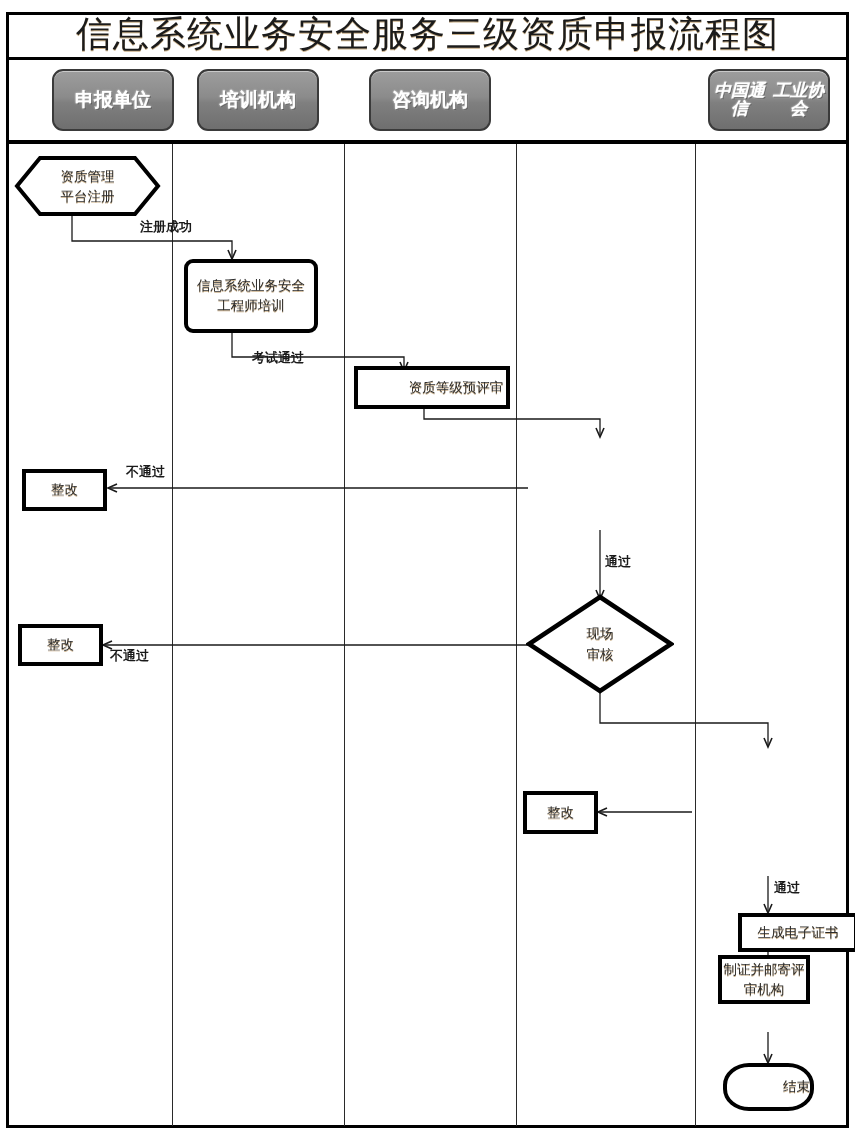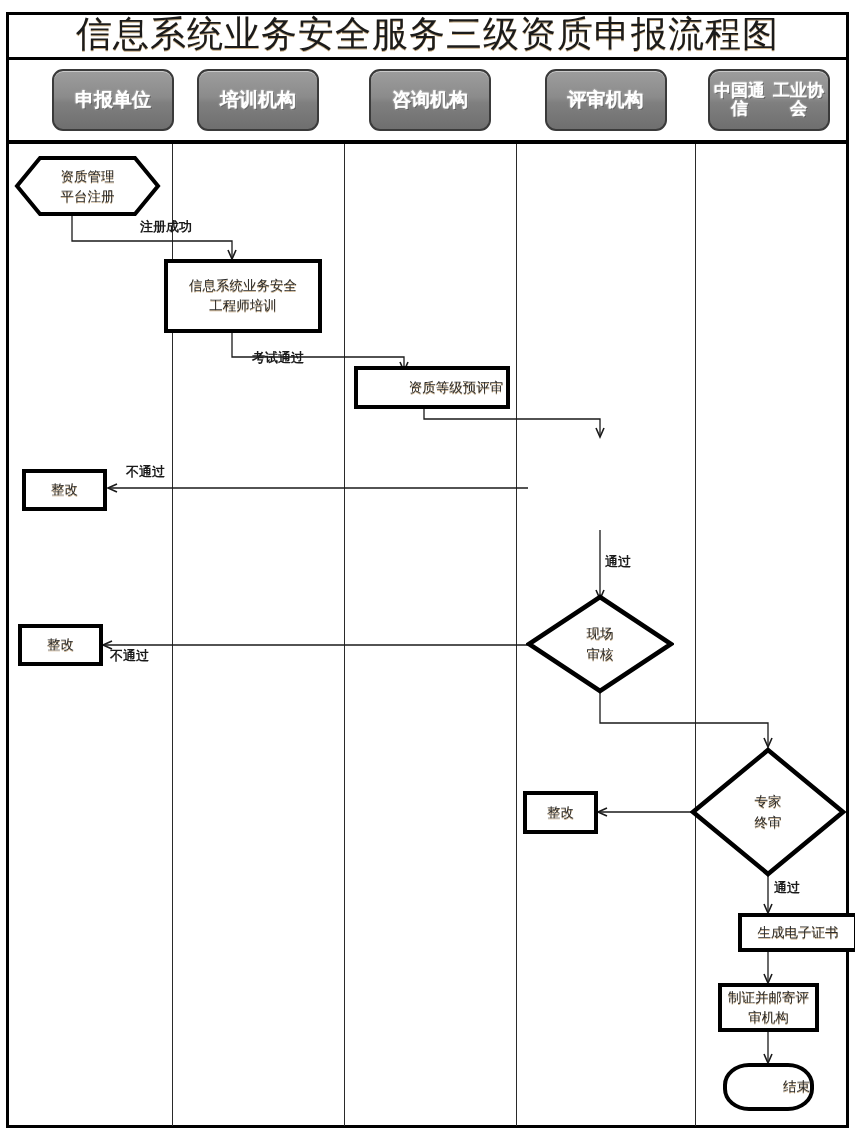--- a/index.html
+++ b/index.html
@@ -67,24 +67,21 @@
   <div class="lane-head-row">
     <div class="lane-head" style="left:10px;width:166px;margin-left:14px;">
       <div class="pill">申报单位</div>
     </div>
     <div class="lane-head" style="left:338px;width:172px;">
       <div class="pill">咨询机构</div>
     </div>
     <div class="lane-head" style="left:166px;width:172px;">
       <div class="pill">培训机构</div>
     </div>
-    <div class="lane-head" style="left:510px;width:179px;">
-      <div class="pill">评审机构</div>
-    </div>
-    <div class="lane-head two" style="left:689px;width:148px;">
+    <div class="lane-head two" style="left:689px;width:148px;font-style:italic;">
       <div class="pill">
         <span>中国通信</span>
           <br>
         <span>工业协会</span>
       </div>
     </div>
   </div>
 
   <div class="lane-div" style="left:172px;"></div>
   <div class="lane-div" style="left:344px;"></div>
@@ -123,21 +120,21 @@
 
   <div class="hexwrap" style="left:14px;top:155px;width:147px;height:62px;">
     <svg width="147" height="62" viewBox="0 0 147 62">
       <polygon points="26,3 121,3 144,31 121,59 26,59 3,31" fill="#ffffff" stroke="#000000" stroke-width="4"></polygon>
     </svg>
     <div class="hexlabel">
       <span>资质管理<br>平台注册</span>
     </div>
   </div>
 
-  <div class="shape proc" style="left:164px;top:259px;width:158px;height:74px;">
+  <div class="shape proc" style="left:184px;top:259px;width:134px;height:74px;border-radius:9px;">
     <span>信息系统业务安全<br>工程师培训</span>
   </div>
 
   <div class="shape proc" style="left:354px;top:366px;width:156px;height:43px;padding-left:48px;">
     <span>资质等级预评审</span>
   </div>
 
 
   <div class="shape proc" style="left:22px;top:469px;width:85px;height:42px;">
     <span>整改</span>
@@ -153,34 +150,26 @@
   </div>
 
   <div class="shape proc" style="left:18px;top:624px;width:85px;height:42px;">
     <span>整改</span>
   </div>
 
   <div class="shape proc" style="left:523px;top:791px;width:75px;height:43px;">
     <span>整改</span>
   </div>
 
-  <div class="diamond" style="left:690px;top:747px;width:156px;height:130px;">
-    <svg width="156" height="130" viewBox="0 0 156 130">
-      <polygon points="78,3 153,65 78,127 3,65" fill="#ffffff" stroke="#000000" stroke-width="4.5"></polygon>
-    </svg>
-    <div class="dlabel">
-      <span>专家<br>终审</span>
-    </div>
-  </div>
 
   <div class="shape proc" style="left:738px;top:913px;width:120px;height:39px;">
     <span>生成电子证书</span>
   </div>
 
-  <div class="shape proc" style="left:718px;top:983px;width:101px;height:49px;">
+  <div class="shape proc" style="left:718px;top:955px;width:92px;height:49px;">
     <span>制证并邮寄评<br>审机构</span>
   </div>
 
   <div class="shape term" style="left:723px;top:1063px;width:91px;height:48px;">
     <span>结束</span>
   </div>
 
   <div class="elabel" style="left:140px;top:218px;">注册成功</div>
   <div class="elabel" style="left:252px;top:349px;">考试通过</div>
   <div class="elabel" style="left:126px;top:463px;">不通过</div>

